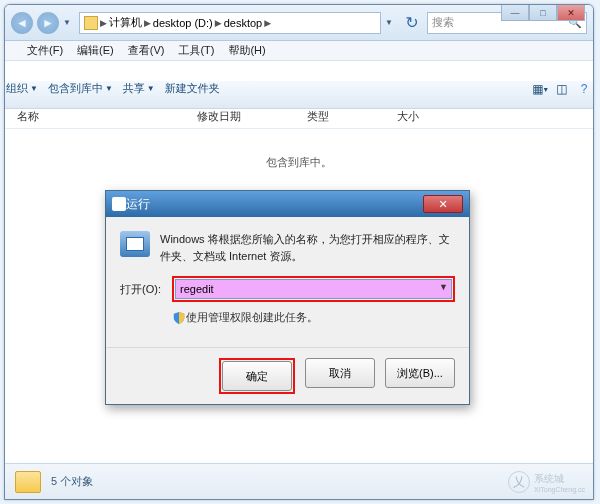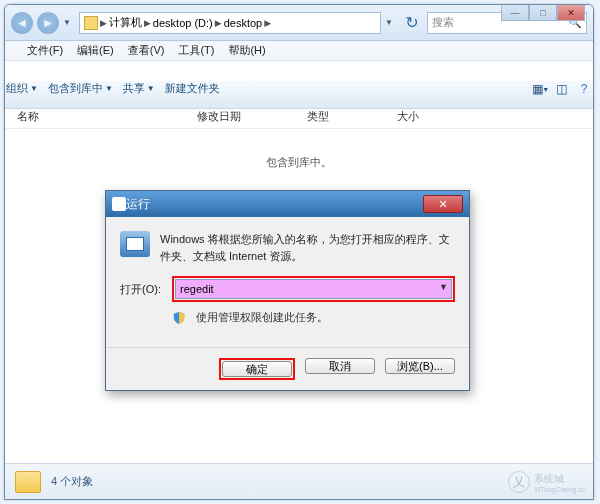--- a/index.html
+++ b/index.html
@@ -63,25 +63,25 @@
 .dlg-desc { display: flex; gap: 10px; margin-bottom: 12px; }
 .run-icon { width: 30px; height: 26px; background: linear-gradient(#9ec6ec,#3e7ebc); border-radius: 3px; flex-shrink: 0; position:relative; }
 .run-icon::after { content:""; position:absolute; left:6px; top:6px; width:16px; height:12px; background:#fff; border:1px solid #2d6aa8; }
 .dlg-desc-text { line-height: 1.5; }
 .dlg-input-row { display: flex; align-items: center; gap: 4px; margin-bottom: 8px; }
 .dlg-label { width: 48px; }
 .dlg-input-wrap { flex: 1; position: relative; }
 .dlg-input { width: 100%; height: 20px; border: 1px solid #7a9cbf; padding: 0 18px 0 4px; font-size: 11px; background:#f0abfc; }
 .dlg-input-arrow { position: absolute; right: 4px; top: 3px; font-size: 9px; color: #333; }
 .red-box { border: 2px solid #e11; padding: 1px; display:inline-block; }
-.dlg-shield-row { display: flex; align-items: center; gap: 10px; padding-left: 52px; margin-bottom: 12px; font-size: 11px; color: #333; }
+.dlg-shield-row { display: flex; align-items: center; gap: 0; padding-left: 52px; margin-bottom: 12px; font-size: 11px; color: #333; }
 .shield-icon { width: 14px; height: 14px; }
 .shield-icon svg { width:14px; height:14px; }
 .dlg-buttons { background: #f0f0f0; border-top: 1px solid #d8d8d8; padding: 10px 14px; display: flex; justify-content: flex-end; gap: 10px; }
-.dlg-btn { min-width: 70px; height: 16px; background: linear-gradient(#fdfdfd,#e4e4e4); border: 1px solid #8a8a8a; border-radius: 3px; font-size: 11px; display:flex; align-items:center; justify-content:center; cursor:pointer; }
+.dlg-btn { min-width: 70px; height: 30px; background: linear-gradient(#fdfdfd,#e4e4e4); border: 1px solid #8a8a8a; border-radius: 3px; font-size: 11px; display:flex; align-items:center; justify-content:center; cursor:pointer; }
 </style>
 </head>
 <body>
 
 <div class="explorer">
 
   <div class="win-controls">
     <div class="win-btn">—</div>
     <div class="win-btn">□</div>
     <div class="win-btn close">✕</div>
@@ -148,21 +148,21 @@
     <div class="col type">类型</div>
     <div class="col size">大小</div>
   </div>
 
   <div class="content">
     <span>包含到库中。</span>
   </div>
 
   <div class="statusbar">
     <div class="folder-icon-lg"></div>
-    <span>4 个对象</span>
+    <span>5 个对象</span>
     <div class="watermark">
       <div class="wm-circle">乂</div>
       <div>
         <div>系统城</div>
         <div style="font-size:7px;">XiTongCheng.cc</div>
       </div>
     </div>
   </div>
 </div>
 

